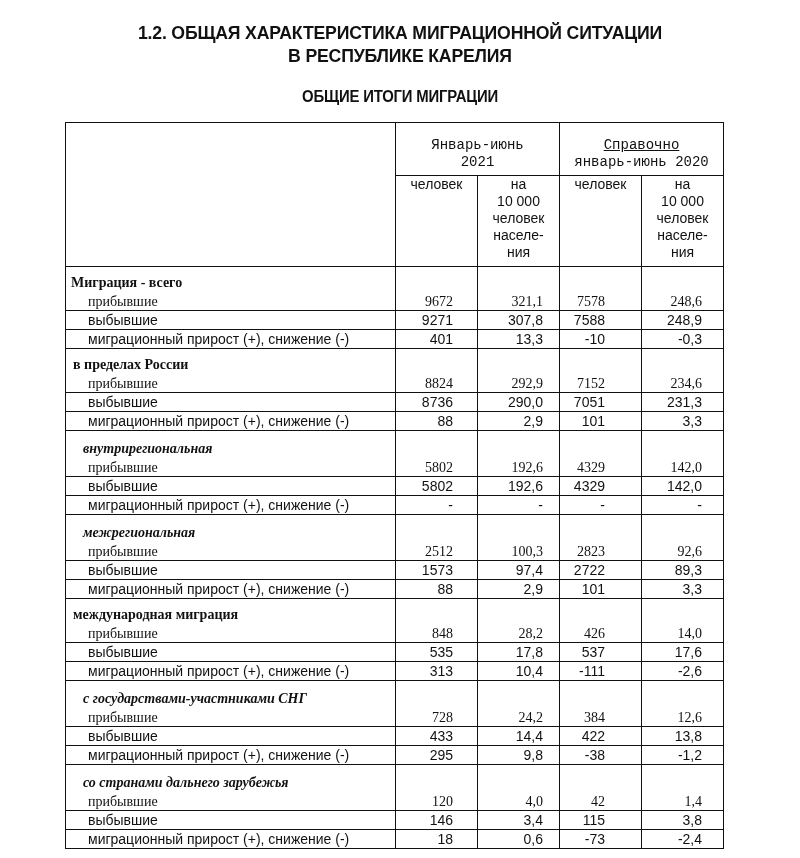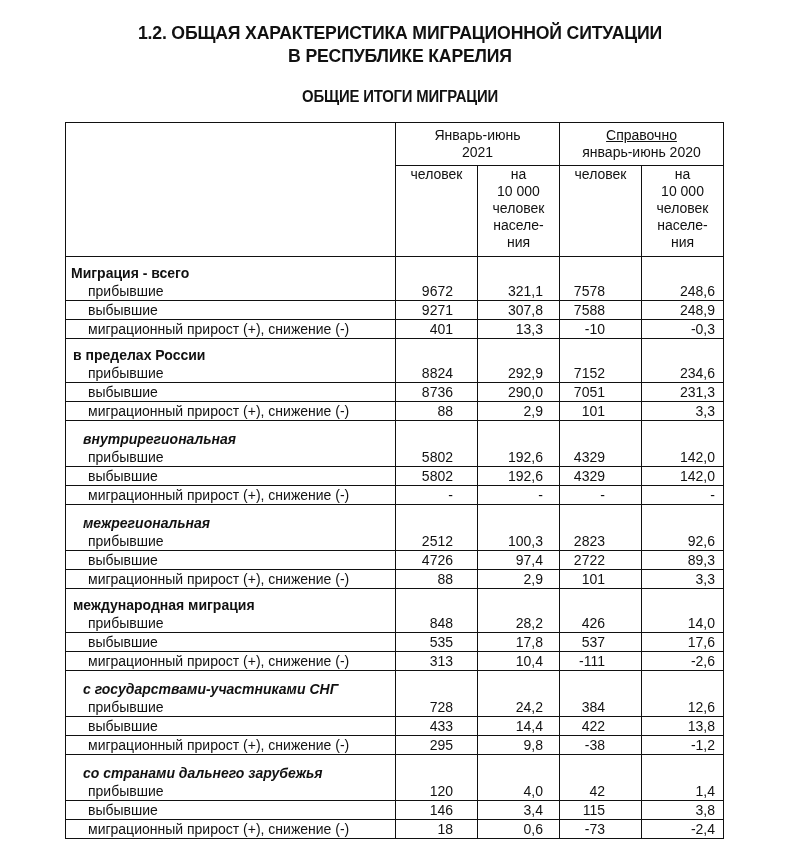--- a/index.html
+++ b/index.html
@@ -13,33 +13,33 @@
   #t3 { top: 88px; font-size: 16px; }
   table { position: absolute; left: 65px; top: 122px; border-collapse: collapse;
           width: 658px; table-layout: fixed; font-size: 14px; }
   td, th { border: 1.5px solid #111; padding: 0; }
   th { font-weight: normal; vertical-align: top; text-align: center; line-height: 17px; }
   col.c0 { width: 330px; }
   col.c1 { width: 82px; }
   col.c2 { width: 82px; }
   col.c3 { width: 82px; }
   col.c4 { width: 82px; }
-  .hg { height: 38px; padding-top: 4px; }
+  .hg { height: 38px; padding-top: 14px; font-family: Liberation Mono, monospace; }
   .hs { height: 90px; margin-top: 45px; }
   .u { text-decoration: underline; }
   td.lbl { padding-left: 22px; line-height: 17px; vertical-align: bottom; }
   td.lbl .sec { display: block; font-weight: bold; margin-left: -15px; line-height: 20px; }
   td.lbl .sec.it { font-style: italic; margin-left: -5px; margin-top: 8px; }
   td.lbl .sec.top { margin-left: -17px; }
   td.num { text-align: right; vertical-align: bottom; line-height: 17px; padding-right: 0; }
   td.c1 { padding-right: 24px; }
   td.c2 { padding-right: 16px; }
   td.c3 { padding-right: 36px; }
-  td.c4 { padding-right: 8px; }
-  tr.first td { height: 43px; }
+  td.c4 { padding-right: 21px; }
+  tr.first td { height: 43px; font-family: Liberation Serif, serif; }
   tr.single td { height: 18px; }
 </style>
 </head>
 <body>
 
 <div class="title" id="t1">1.2. ОБЩАЯ ХАРАКТЕРИСТИКА МИГРАЦИОННОЙ СИТУАЦИИ</div>
 <div class="title" id="t2">В РЕСПУБЛИКЕ КАРЕЛИЯ</div>
 <div class="title" id="t3">ОБЩИЕ ИТОГИ МИГРАЦИИ</div>
 
 <table>
@@ -147,21 +147,21 @@
       </tr>
       <tr class="first">
         <td class="lbl"><span class="sec it">межрегиональная</span><span>прибывшие</span></td>
         <td class="num c1">2512</td>
         <td class="num c2">100,3</td>
         <td class="num c3">2823</td>
         <td class="num c4">92,6</td>
       </tr>
       <tr class="single">
         <td class="lbl"><span>выбывшие</span></td>
-        <td class="num c1">4726</td>
+        <td class="num c1">1573</td>
         <td class="num c2">97,4</td>
         <td class="num c3">2722</td>
         <td class="num c4">89,3</td>
       </tr>
       <tr class="single">
         <td class="lbl"><span>миграционный прирост (+), снижение (-)</span></td>
         <td class="num c1">88</td>
         <td class="num c2">2,9</td>
         <td class="num c3">101</td>
         <td class="num c4">3,3</td>

